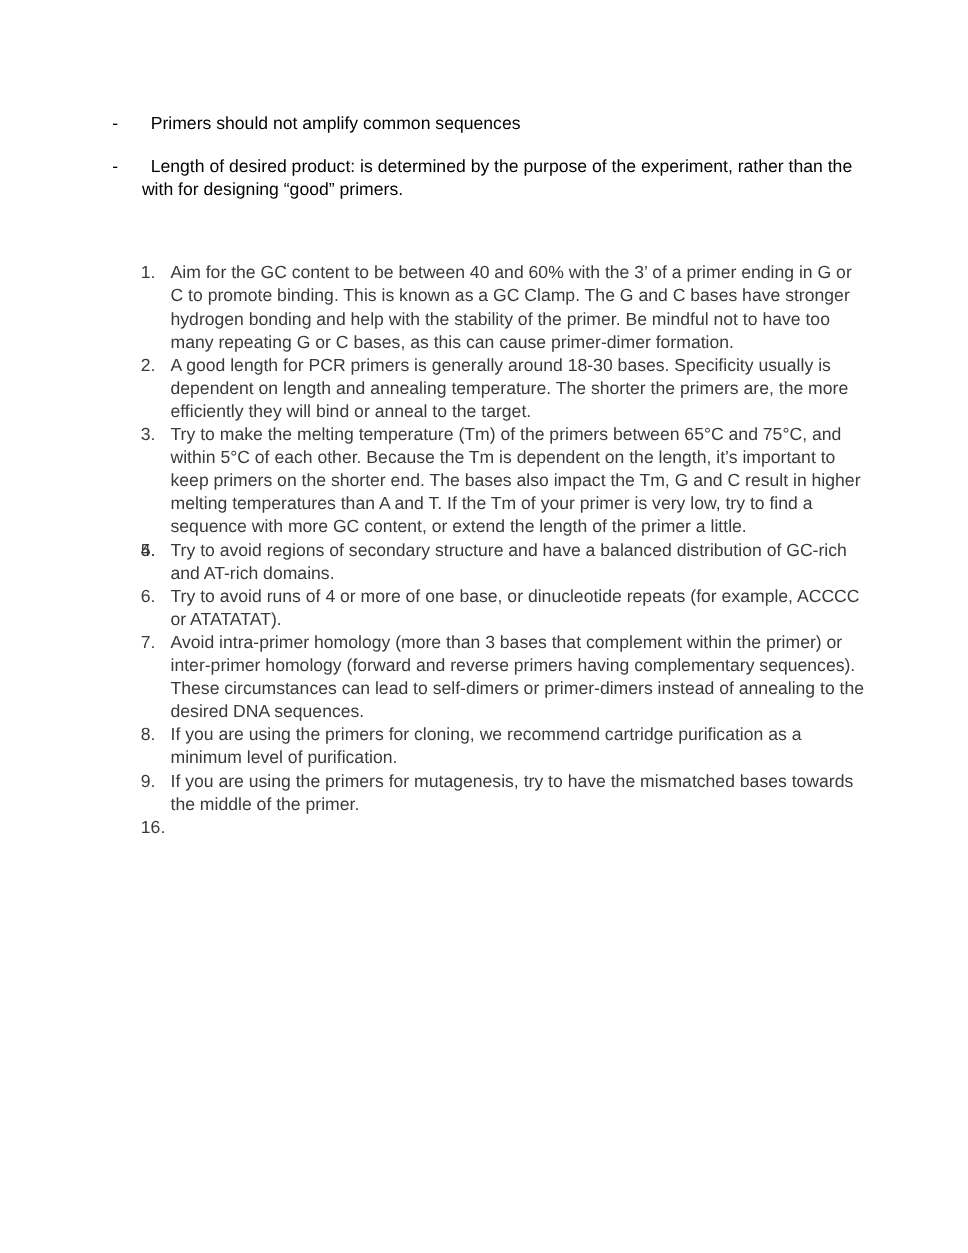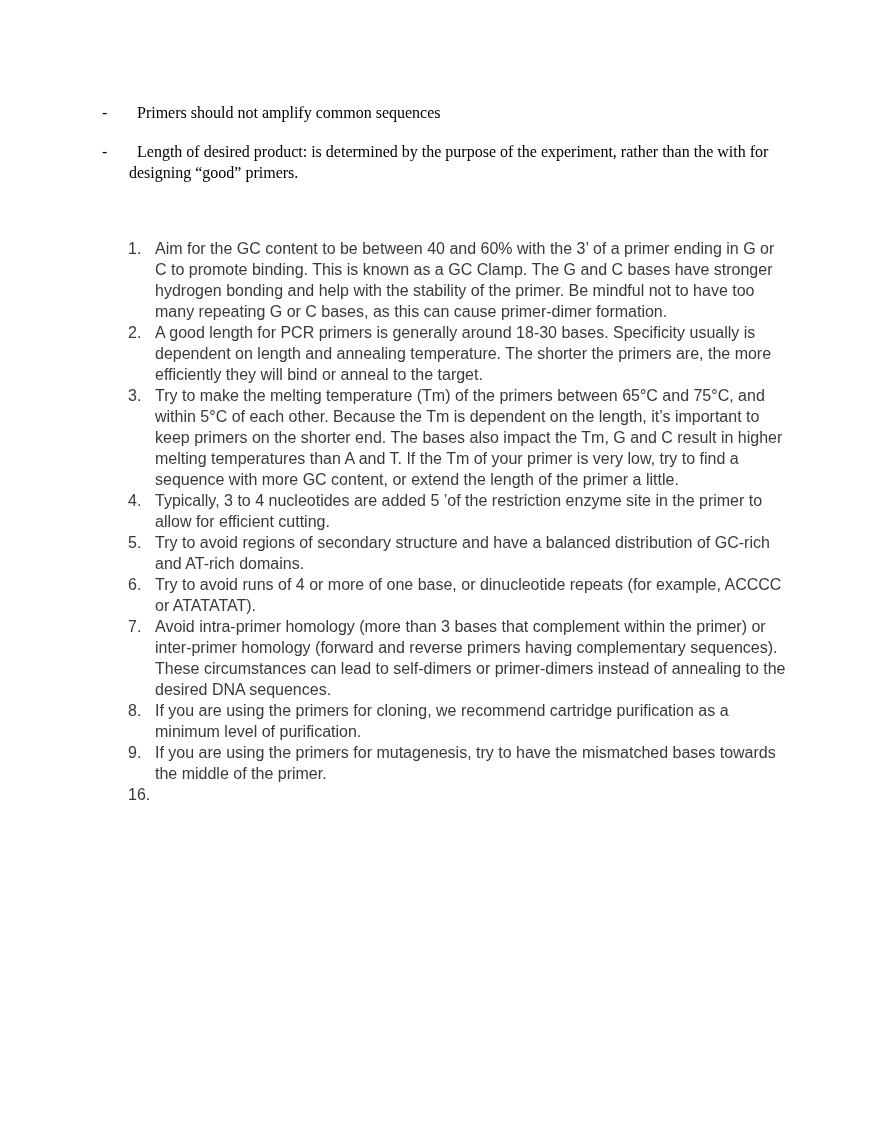--- a/index.html
+++ b/index.html
@@ -32,21 +32,20 @@
     }
     .dash-item .dash {
       position: absolute;
       left: 0;
       top: 0;
     }
     .dash-item .text {
       display: block;
       padding-left: 27px;
       text-indent: 8px;
-      font-family: Liberation Serif, serif;
     }
     .dash-1 { top: 102px; }
     .dash-2 { top: 141px; }
 
     .num-list {
       position: absolute;
       left: 128px;
       top: 238px;
       width: 660px;
       margin: 0;
@@ -89,21 +88,20 @@
     <li>
       <span class="num">2.</span>
       <span>A good length for PCR primers is generally around 18-30 bases. Specificity usually is dependent on length and annealing temperature. The shorter the primers are, the more efficiently they will bind or anneal to the target.</span>
     </li>
     <li>
       <span class="num">3.</span>
       <span>Try to make the melting temperature (Tm) of the primers between 65°C and 75°C, and within 5°C of each other. Because the Tm is dependent on the length, it’s important to keep primers on the shorter end. The bases also impact the Tm, G and C result in higher melting temperatures than A and T. If the Tm of your primer is very low, try to find a sequence with more GC content, or extend the length of the primer a little.</span>
     </li>
     <li>
       <span class="num">4.</span>
-      <span>Typically, 3 to 4 nucleotides are added 5 ’of the restriction enzyme site in the primer to allow for efficient cutting.</span>
     </li>
     <li>
       <span class="num">5.</span>
       <span>Try to avoid regions of secondary structure and have a balanced distribution of GC-rich and AT-rich domains.</span>
     </li>
     <li>
       <span class="num">6.</span>
       <span>Try to avoid runs of 4 or more of one base, or dinucleotide repeats (for example, ACCCC or ATATATAT).</span>
     </li>
     <li>

